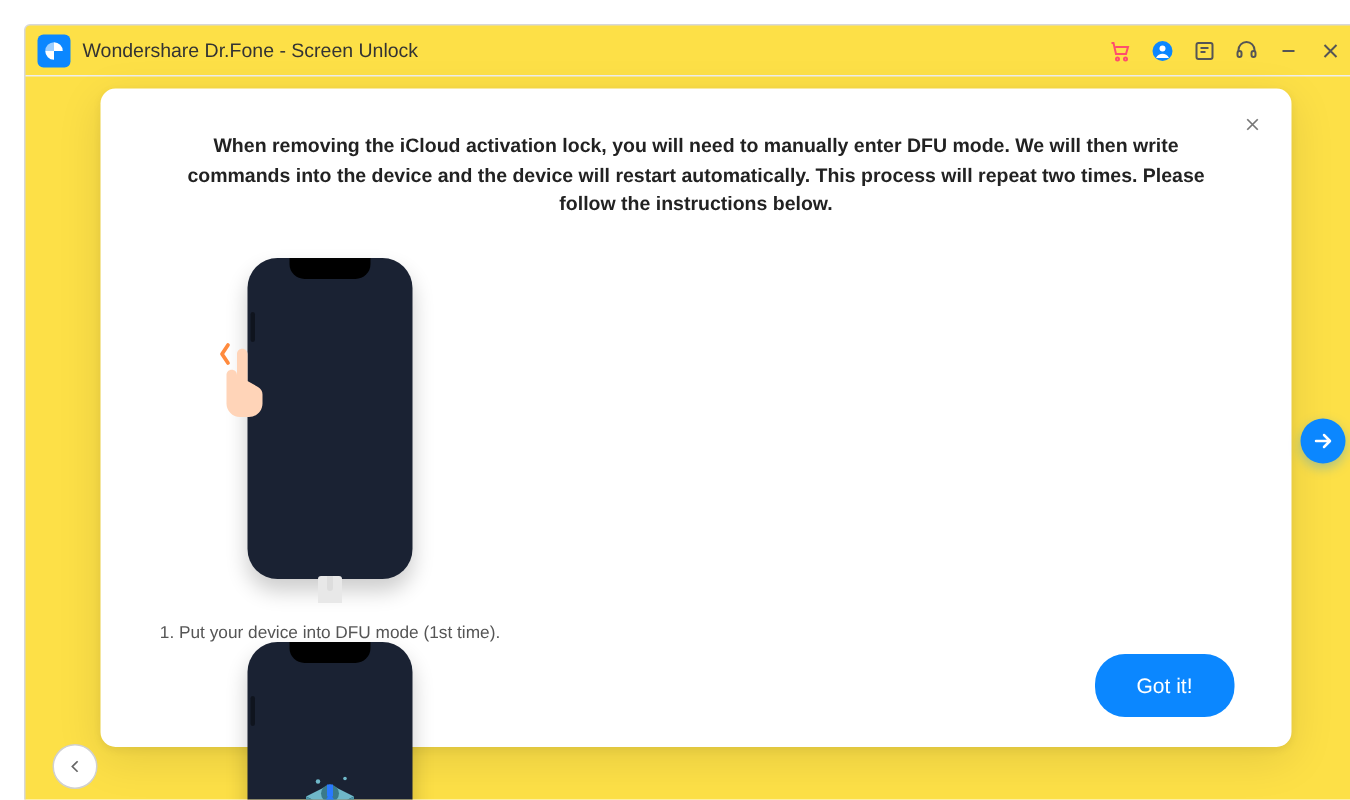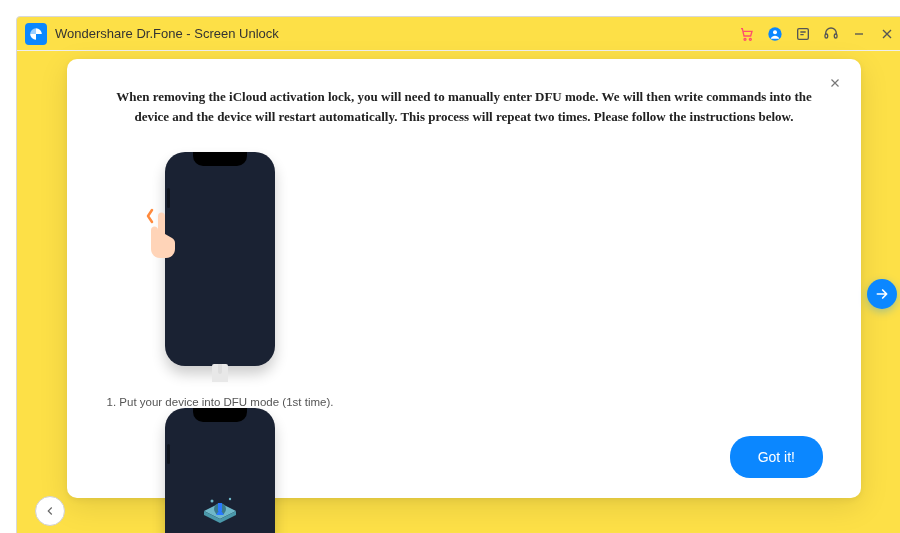--- a/index.html
+++ b/index.html
@@ -52,21 +52,21 @@
     padding: 28px 42px 22px 42px;
   }
   .modal-close {
     position: absolute; top: 12px; right: 14px;
     width: 24px; height: 24px; cursor: pointer;
     display:flex; align-items:center; justify-content:center; color:#777;
   }
   .instructions {
     font-size: 13px; font-weight: 700; color: #222;
     text-align: center; line-height: 1.5;
-    max-width: 700px; margin: 0 auto 26px auto; font-family: Liberation Serif, serif;
+    max-width: 700px; margin: 0 auto 26px auto;
   }
   .steps-row {
     display: flex; justify-content: flex-end; align-items: flex-start;
     padding: 0 6px;
     flex-direction: column;
   }
   .step {
     width: 210px; display:flex; flex-direction:column; align-items:center;
   }
   .phone-wrap { position: relative; width: 120px; height: 224px; }

